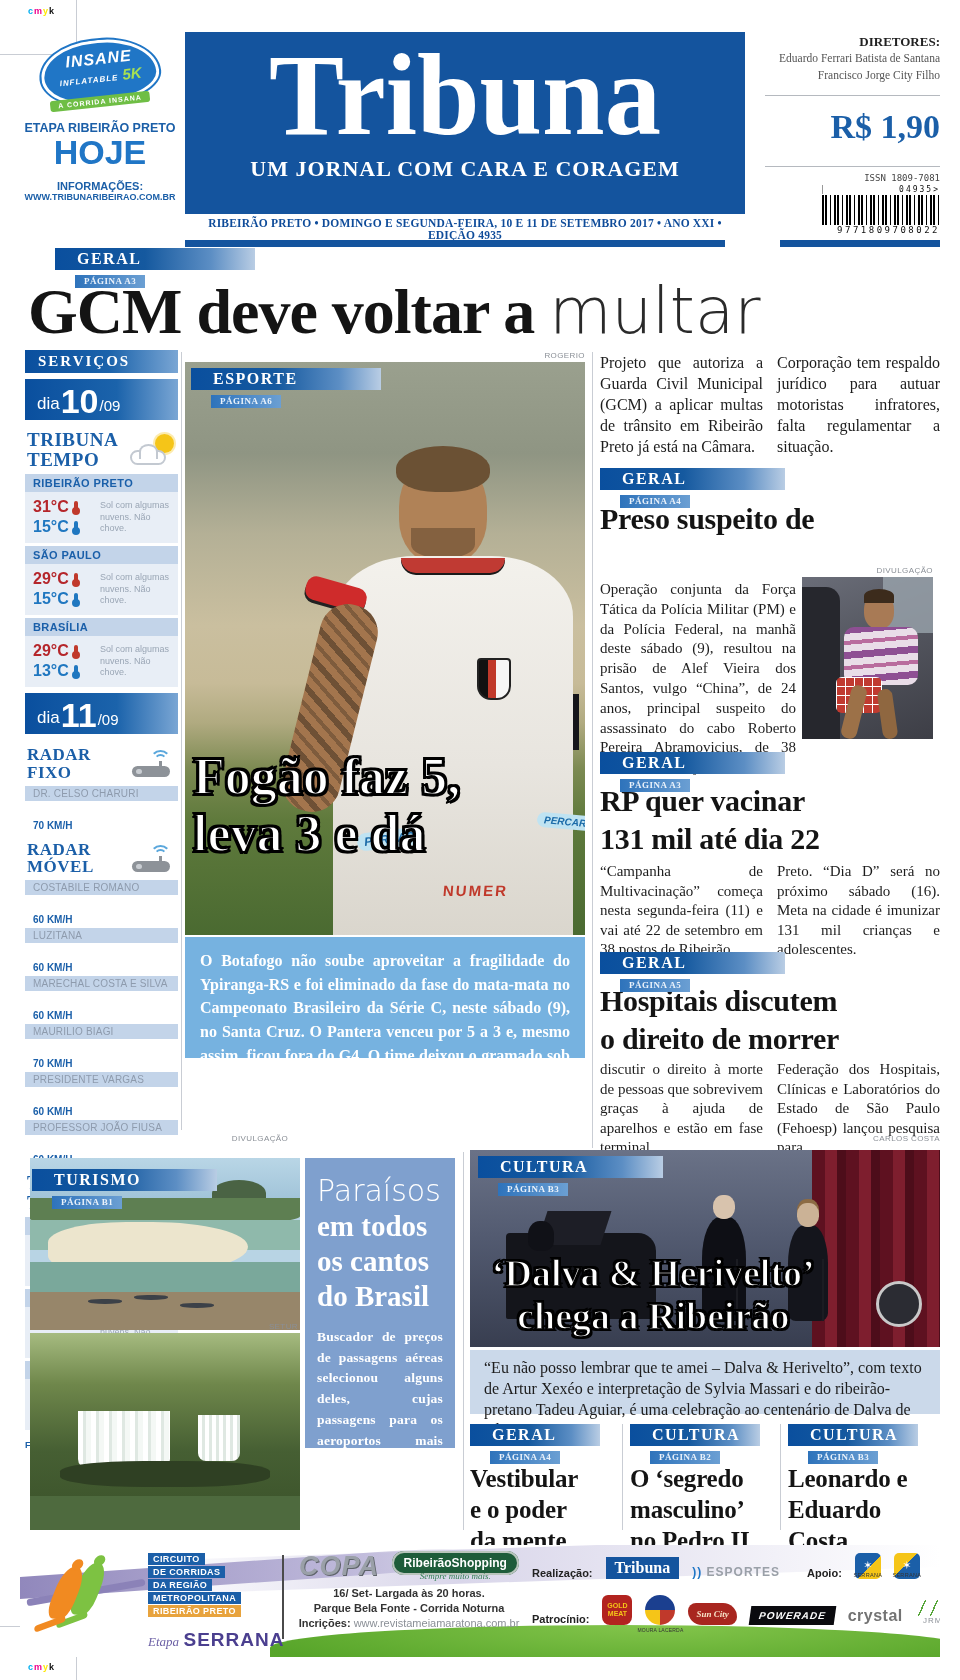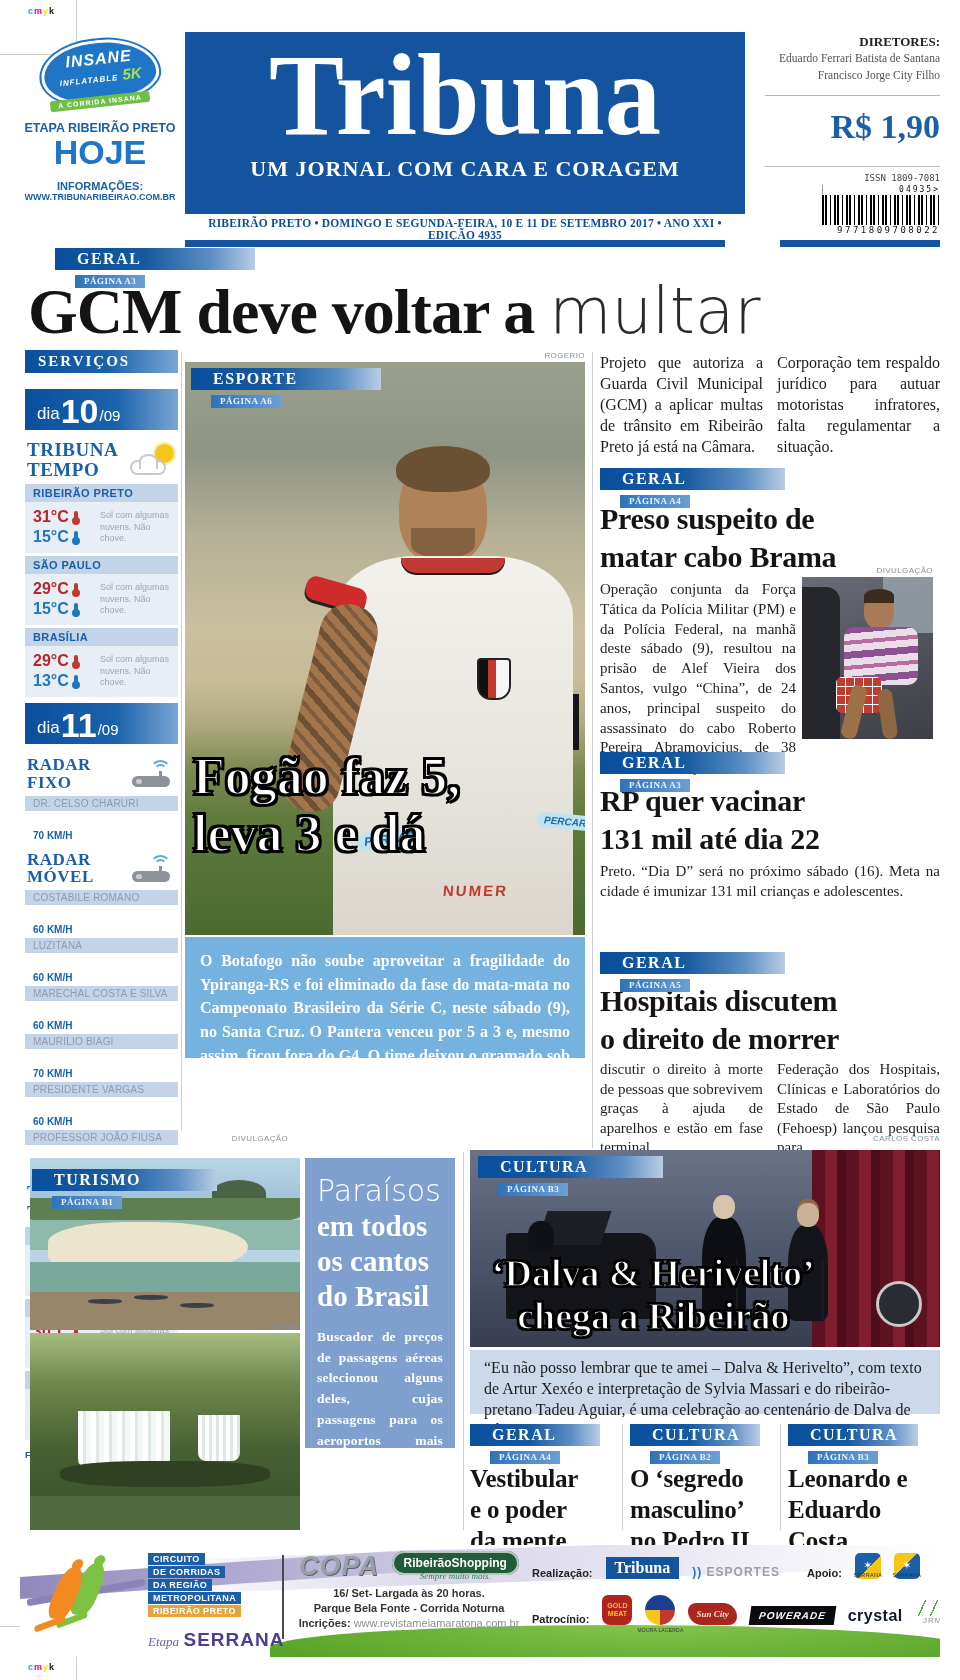--- a/index.html
+++ b/index.html
@@ -73,21 +73,21 @@
   #lead-headline .hl { font-family:"DejaVu Sans",sans-serif; font-weight:200; font-size:64px;
     letter-spacing:0; color:#2a2a2a; }
 
   .photo-credit { font-size:8px; color:#8a8f96; letter-spacing:.4px; }
 
   
   #sidebar { left:25px; top:350px; width:153px; }
   .sb-bar { height:23px; line-height:23px;
     background:linear-gradient(90deg,#0a4f9e 0%,#1b63ab 55%,#7aa6d4 100%);
     color:#fff; font-family:"Liberation Serif",serif; font-weight:bold; font-size:15px;
-    letter-spacing:2px; padding-left:13px; margin-bottom:16px; }
+    letter-spacing:2px; padding-left:13px; margin-bottom:6px; }
   .sb-day { height:41px; background:linear-gradient(90deg,#0a4f9e 0%,#1b63ab 60%,#7aa6d4 100%);
     color:#fff; padding-left:12px; margin-bottom:5px; display:flex; align-items:flex-end; padding-bottom:3px; }
   .sb-day .d1 { font-size:17px; padding-bottom:3px; }
   .sb-day .d2 { font-size:34px; font-weight:bold; line-height:.9; padding:0 1px; }
   .sb-day .d3 { font-size:15px; padding-bottom:3px; }
   .tempo-head { display:flex; justify-content:space-between; align-items:center; padding:5px 2px 4px; }
   .tempo-title { color:#1B5FA8; font-family:"Liberation Serif",serif; font-weight:bold;
     font-size:19px; line-height:1.05; letter-spacing:.5px; }
   .suncloud { position:relative; width:46px; height:32px; }
   .suncloud .sun { position:absolute; right:2px; top:0; width:19px; height:19px; border-radius:50%;
@@ -285,21 +285,21 @@
   .crest small { position:absolute; left:-4px; right:-4px; bottom:-8px; font-size:5.5px; color:#333; letter-spacing:.3px; }
   .sq-goldmeat { flex:none; width:30px; height:30px; background:#B2231F; border-radius:6px 6px 8px 8px;
     color:#F5C518; font-weight:bold; font-size:7px; line-height:1.1; text-align:center; padding-top:7px; }
   .circ-moura { flex:none; width:30px; height:30px; border-radius:50%;
     background:conic-gradient(#1B3F8F 0 25%,#C0392B 25% 50%,#F5C518 50% 75%,#1B3F8F 75%); position:relative; }
   .circ-moura small { position:absolute; left:-10px; right:-10px; bottom:-8px; font-size:5px; color:#333; text-align:center; letter-spacing:.2px; }
   .blob-suncity { flex:none; background:#A8261F; color:#f7e3c8; font-family:"Liberation Serif",serif;
     font-style:italic; font-weight:bold; font-size:9px; padding:6px 8px; border-radius:8px 14px 8px 14px; }
   .pill-powerade { flex:none; background:#0b0b0f; color:#fff; font-weight:bold; font-style:italic;
     font-size:10px; letter-spacing:1px; padding:4px 9px; transform:skewX(-8deg); }
-  .txt-crystal { flex:none; color:#0f172a; font-weight:bold; font-size:16px; letter-spacing:.5px; }
+  .txt-crystal { flex:none; color:#737373; font-weight:bold; font-size:16px; letter-spacing:.5px; }
   .logo-jrm { flex:none; text-align:center; color:#8a8f96; font-size:8px; letter-spacing:1px; }
   .jrm-trees { width:34px; height:16px; margin:0 auto;
     background:
       linear-gradient(115deg, transparent 46%, #57A63A 46% 54%, transparent 54%),
       conic-gradient(from -50deg at 50% 0, transparent 0 35deg, #7DC242 35deg 65deg, transparent 65deg);
     background-size:12px 16px; background-repeat:repeat-x; }
 </style>
 </head>
 <body>
 
@@ -535,21 +535,20 @@
   <div class="c">Projeto que autoriza a Guarda Civil Municipal (GCM) a aplicar multas de trânsito em Ribeirão Preto já está na Câmara.</div>
   <div class="c">Corporação tem respaldo jurídico para autuar motoristas infratores, falta regulamentar a situação.</div>
 </div>
 
 <div class="tag" style="left:600px; top:468px; width:185px;">
   <span class="tag-sec">GERAL</span>
   <span class="tag-pg">PÁGINA A4</span>
 </div>
 <div class="abs news-headline" style="left:600px; top:500px; width:340px;">
   <div>Preso suspeito de</div>
-  <div>matar cabo Brama</div>
 </div>
 <div class="abs photo-credit" style="left:800px; top:566px; width:133px; text-align:right;">DIVULGAÇÃO</div>
 <div class="abs news-body" style="left:600px; top:580px; width:196px;">Operação conjunta da Força Tática da Polícia Militar (PM) e da Polícia Federal, na manhã deste sábado (9), resultou na prisão de Alef Vieira dos Santos, vulgo “China”, de 24 anos, principal suspeito do assassinato do cabo Roberto Pereira Abramovicius, de 38 anos, em 21 de junho.</div>
 <div id="preso-photo" class="abs">
   <div class="pp-window"></div>
   <div class="pp-seat"></div>
   <div class="pp-head"></div>
   <div class="pp-torso"></div>
   <div class="pp-shorts"></div>
   <div class="pp-leg1"></div>
@@ -558,20 +557,21 @@
 
 <div class="tag" style="left:600px; top:752px; width:185px;">
   <span class="tag-sec">GERAL</span>
   <span class="tag-pg">PÁGINA A3</span>
 </div>
 <div class="abs news-headline" style="left:600px; top:782px; width:340px;">
   <div>RP quer vacinar</div>
   <div>131 mil até dia 22</div>
 </div>
 <div class="abs rc-cols small" style="left:600px; top:862px; width:340px;">
+  <div class="c">“Campanha de Multivacinação” começa nesta segunda-feira (11) e vai até 22 de setembro em 38 postos de Ribeirão</div>
   <div class="c">Preto. “Dia D” será no próximo sábado (16). Meta na cidade é imunizar 131 mil crianças e adolescentes.</div>
 </div>
 
 <div class="tag" style="left:600px; top:952px; width:185px;">
   <span class="tag-sec">GERAL</span>
   <span class="tag-pg">PÁGINA A5</span>
 </div>
 <div class="abs news-headline" style="left:600px; top:982px; width:340px;">
   <div>Hospitais discutem</div>
   <div>o direito de morrer</div>

